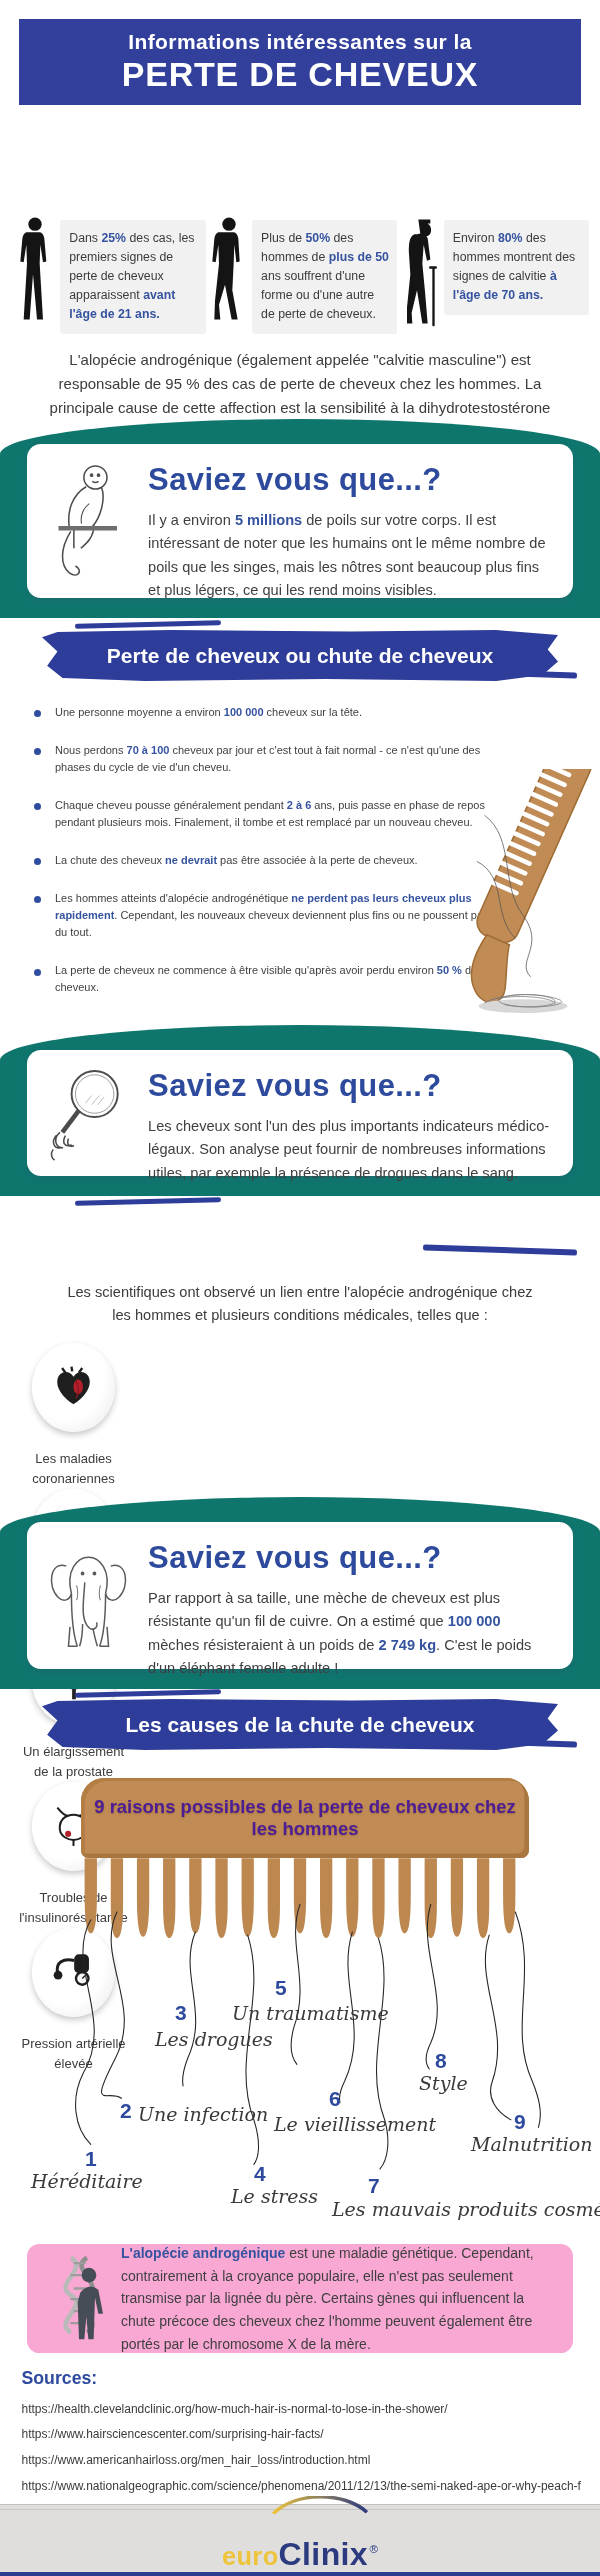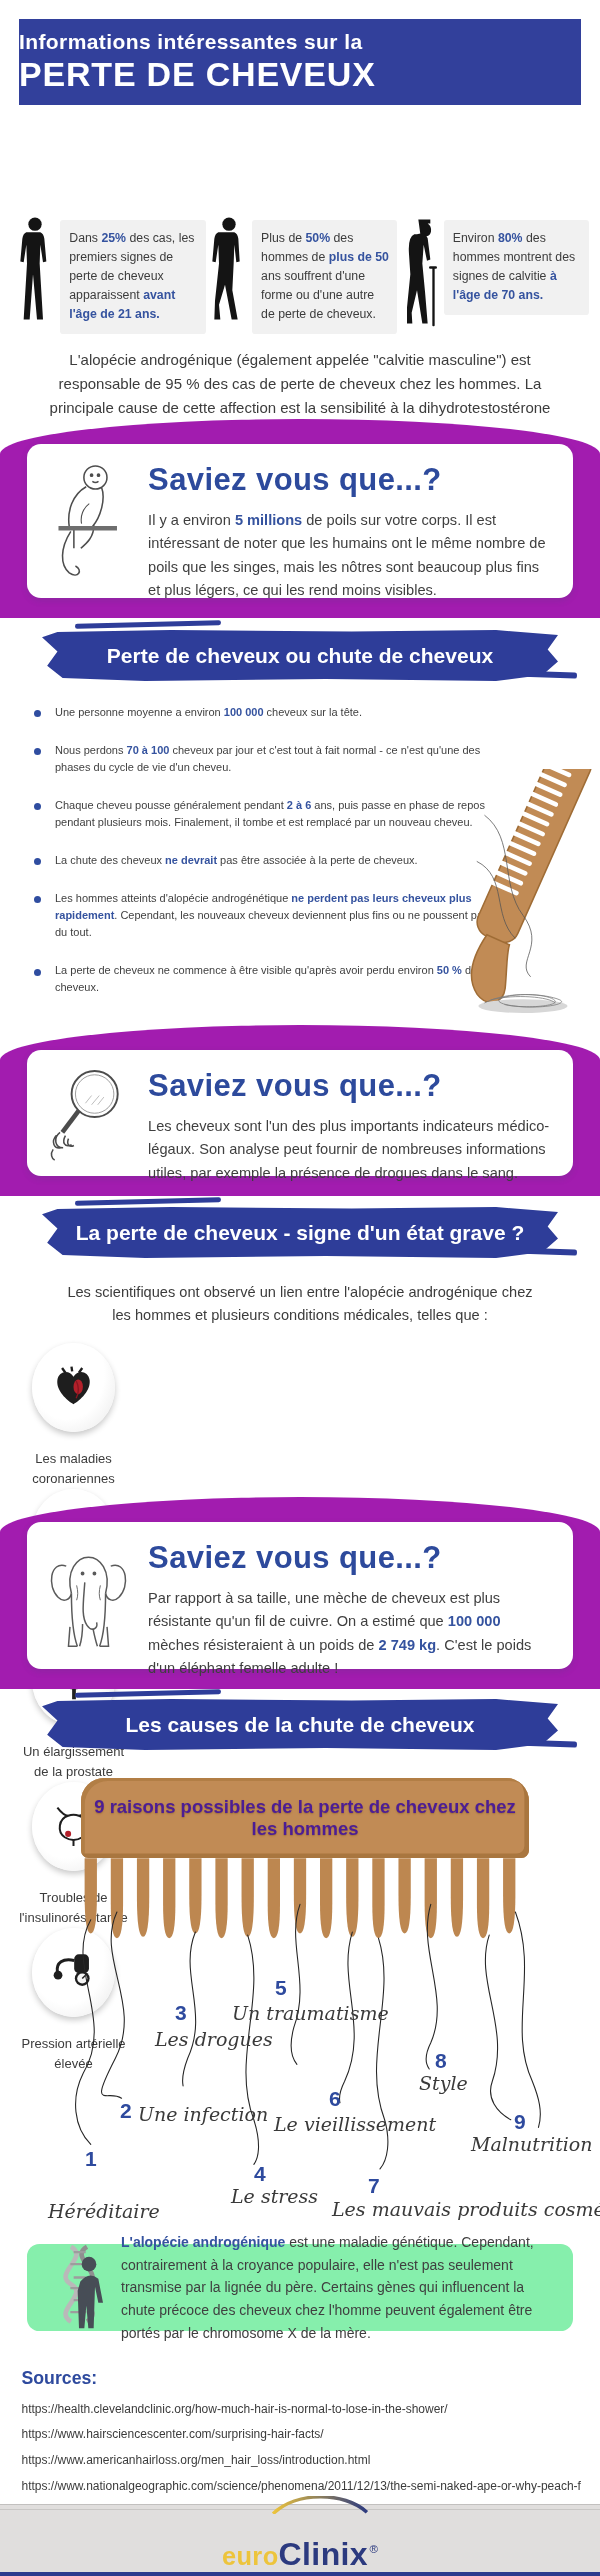--- a/index.html
+++ b/index.html
@@ -1,38 +1,38 @@
 <!DOCTYPE html>
 <html style="font-size:12.3px"><head>
 <meta charset="utf-8">
 <style>
   * { margin:0; padding:0; box-sizing:border-box; }
   body { background:#ffffff; font-family:"Liberation Sans", sans-serif; }
   #page { position:relative; width:600px; height:2576px; margin:0 auto; background:#fff; overflow:hidden; }
 
   
   .hdr { position:absolute; top:19px; left:19px; right:19px; height:86px; background:#32409b;
-         display:flex; flex-direction:column; align-items:flex-start; justify-content:center; color:#fff; }
+         display:flex; flex-direction:column; align-items:center; justify-content:center; color:#fff; }
   .hdr .l1 { font-size:21px; font-weight:bold; letter-spacing:0.4px; }
   .hdr .l2 { font-size:34px; font-weight:bold; letter-spacing:0.8px; margin-top:1.5px; }
 
   
   .stats { position:absolute; top:206px; left:17px; right:7.7px; display:flex; }
   .stat { display:flex; width:192px; margin-right:3.1px; }
   .stat svg { flex:0 0 40px; height:123px; margin-top:6.2px; }
   .stat .blob { background:#f1f1f1; border-radius:3.1px; padding:9.2px 7.7px 9.2px 9.2px; margin-left:3.1px;
                 font-size:12.3px; line-height:1.55; color:#3c3c3c; height:fit-content; margin-top:14px; }
   .acc { color:#35539f; font-weight:bold; }
 
   
   .intro { position:absolute; top:348px; left:38px; right:38px; text-align:center;
            font-size:15px; line-height:1.6; color:#3c3c3c; }
 
   
-  .factsec { position:absolute; left:0; right:0; background:#a21caf;
+  .factsec { position:absolute; left:0; right:0; background:#0f766e;
              border-radius:50% 50% 0 0 / 35px 35px 0 0;padding-left:32px; }
   .fs1 { top:419px; height:199px; } .fs2 { top:1025px; height:171px; } .fs3 { top:1497px; height:192px; }
   .card { position:absolute; left:27px; right:27px; top:24.6px; bottom:20px; background:#fff;
           border-radius:14px; box-shadow:0 2.3px 6.2px rgba(60,70,110,.18); display:flex; padding:15.4px 21.5px 12.3px 12.3px; }
   .card .ill { flex:0 0 98px; display:flex; align-items:center; justify-content:center; }
   .card .ctxt { flex:1; padding-left:10.8px; }
   .card h2 { color:#2d4a9c; font-size:31px; letter-spacing:0.4px; margin:3.1px 0 10.8px; }
   .card p { font-size:14.6px; line-height:1.6; color:#3f3f3f; }
 
   
@@ -67,21 +67,21 @@
   .causes { position:absolute; top:1770px; left:0; right:0; height:475px; }
   .combbar { position:absolute; left:81px; right:71px; top:7.7px; height:80px; background:#c18b55;
              border-radius:23px 23px 7.7px 7.7px; box-shadow:inset -4.6px -4.6px 0 #a9763f, inset 3.8px 3.1px 0 #b27e45;
              display:flex; align-items:center; justify-content:center; }
   .combbar span { color:#4c1d95; font-size:18.5px; font-weight:bold; text-shadow:0 0.8px 1.5px rgba(120,80,30,.45);text-align:center; }
   .causes svg.teethhair { position:absolute; left:0; top:88px; width:600px; height:385px; }
   .cnum { position:absolute; color:#2e4a9e; font-size:21px; font-weight:bold; }
   .clab { position:absolute; color:#3a3a3a; font-family:"DejaVu Serif", serif; font-style:italic; font-size:19px; white-space:nowrap; }
 
   
-  .gen { position:absolute; top:2244px; left:27px; right:27px; height:87px; background:#86efac;
+  .gen { position:absolute; top:2244px; left:27px; right:27px; height:109px; background:#f9a8d4;
          border-radius:12.3px; display:flex; align-items:center; padding:7.7px 20px 7.7px 14px; }
   .gen .gicon { flex:0 0 80px; display:flex; justify-content:center; }
   .gen p { font-size:14px; line-height:1.62; color:#3f3f3f; }
 
   
   .sources { position:absolute; top:2368px; left:21.5px; right:18.5px; }
   .sources h3 { color:#2e4a9e; font-size:17.7px; margin-bottom:7.7px; }
   .sources a { display:block; font-size:12px; color:#3b3b3b; text-decoration:none; line-height:2.15;
                word-break:break-all; }
 
@@ -221,23 +221,20 @@
       <div class="ctxt">
         <h2>Saviez vous que...?</h2>
         <p><span>Les cheveux sont l'un des plus importants indicateurs médico-légaux. Son analyse peut fournir de nombreuses informations utiles, par exemple la présence de drogues dans le sang.</span></p>
       </div>
     </div>
   </div>
 
   <div class="brushrow br2">
     <div class="streak stk1"></div>
     <div class="streak stk3"></div>
-    <div class="brush">
-      <span>La perte de cheveux - signe d'un état grave ?</span>
-    </div>
   </div>
 
   <p class="cond-intro">Les scientifiques ont observé un lien entre l'alopécie androgénique chez les hommes et plusieurs conditions médicales, telles que :</p>
   <div class="conds">
     <div class="cond">
       <div class="circ">
         <svg width="43" height="43" viewBox="0 0 64 64">
           <path d="M20 10 l-5 -7 M30 8 l-1 -7 M40 10 l5 -7" stroke="#1e1e1e" stroke-width="3.5" fill="none"></path>
           <path fill="#1e1e1e" d="M32 16 C 26 5 10 7 8 21 C 6 37 22 51 32 57 C 42 51 58 37 56 21 C 54 7 38 5 32 16 Z"></path>
           <ellipse cx="39" cy="31" rx="7" ry="11" fill="#b3202a"></ellipse>
@@ -352,21 +349,21 @@
         <path d="M322 100 C 348 180 300 260 330 340 C 340 372 336 390 330 398"></path>
         <path d="M390 60 C 372 110 404 160 382 220 C 376 242 378 258 386 268"></path>
         <path d="M458 96 C 438 160 480 220 448 290 C 442 302 440 310 442 318"></path>
         <path d="M492 104 C 516 180 470 260 500 340 C 508 368 504 392 494 404"></path>
         <path d="M560 60 C 542 120 586 180 560 240 C 552 256 552 266 558 274"></path>
         <path d="M636 100 C 616 160 664 220 640 290 C 632 312 646 330 664 340"></path>
         <path d="M670 70 C 700 150 660 220 692 290 C 700 310 706 330 700 350"></path>
       </g>
     </svg>
     <div class="cnum" style="left:85px; top:377px;">1</div>
-    <div class="clab" style="left:48px; top:400px;margin-top:30px;">Héréditaire</div>
+    <div class="clab" style="left:31px; top:400px;">Héréditaire</div>
     <div class="cnum" style="left:120px; top:329px;">2</div>
     <div class="clab" style="left:138px; top:333px;">Une infection</div>
     <div class="cnum" style="left:175px; top:231px;">3</div>
     <div class="clab" style="left:155px; top:258px;">Les drogues</div>
     <div class="cnum" style="left:254px; top:392px;">4</div>
     <div class="clab" style="left:231px; top:415px;">Le stress</div>
     <div class="cnum" style="left:275px; top:206px;">5</div>
     <div class="clab" style="left:232px; top:232px;">Un traumatisme</div>
     <div class="cnum" style="left:329px; top:317px;">6</div>
     <div class="clab" style="left:274px; top:343px;">Le vieillissement</div>

